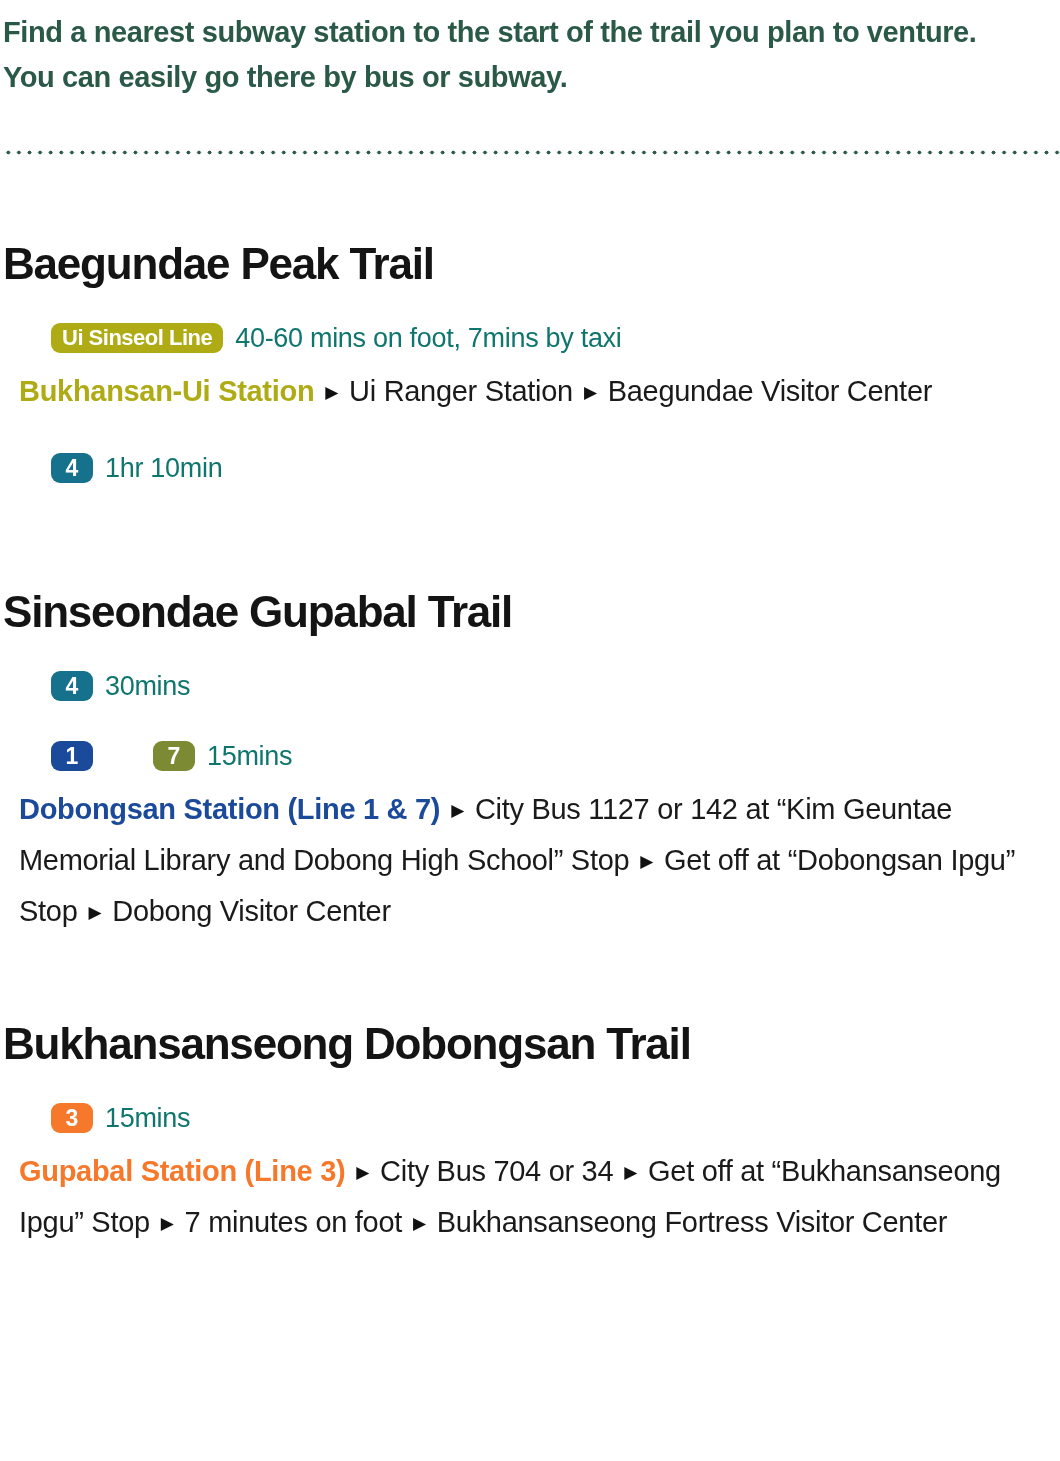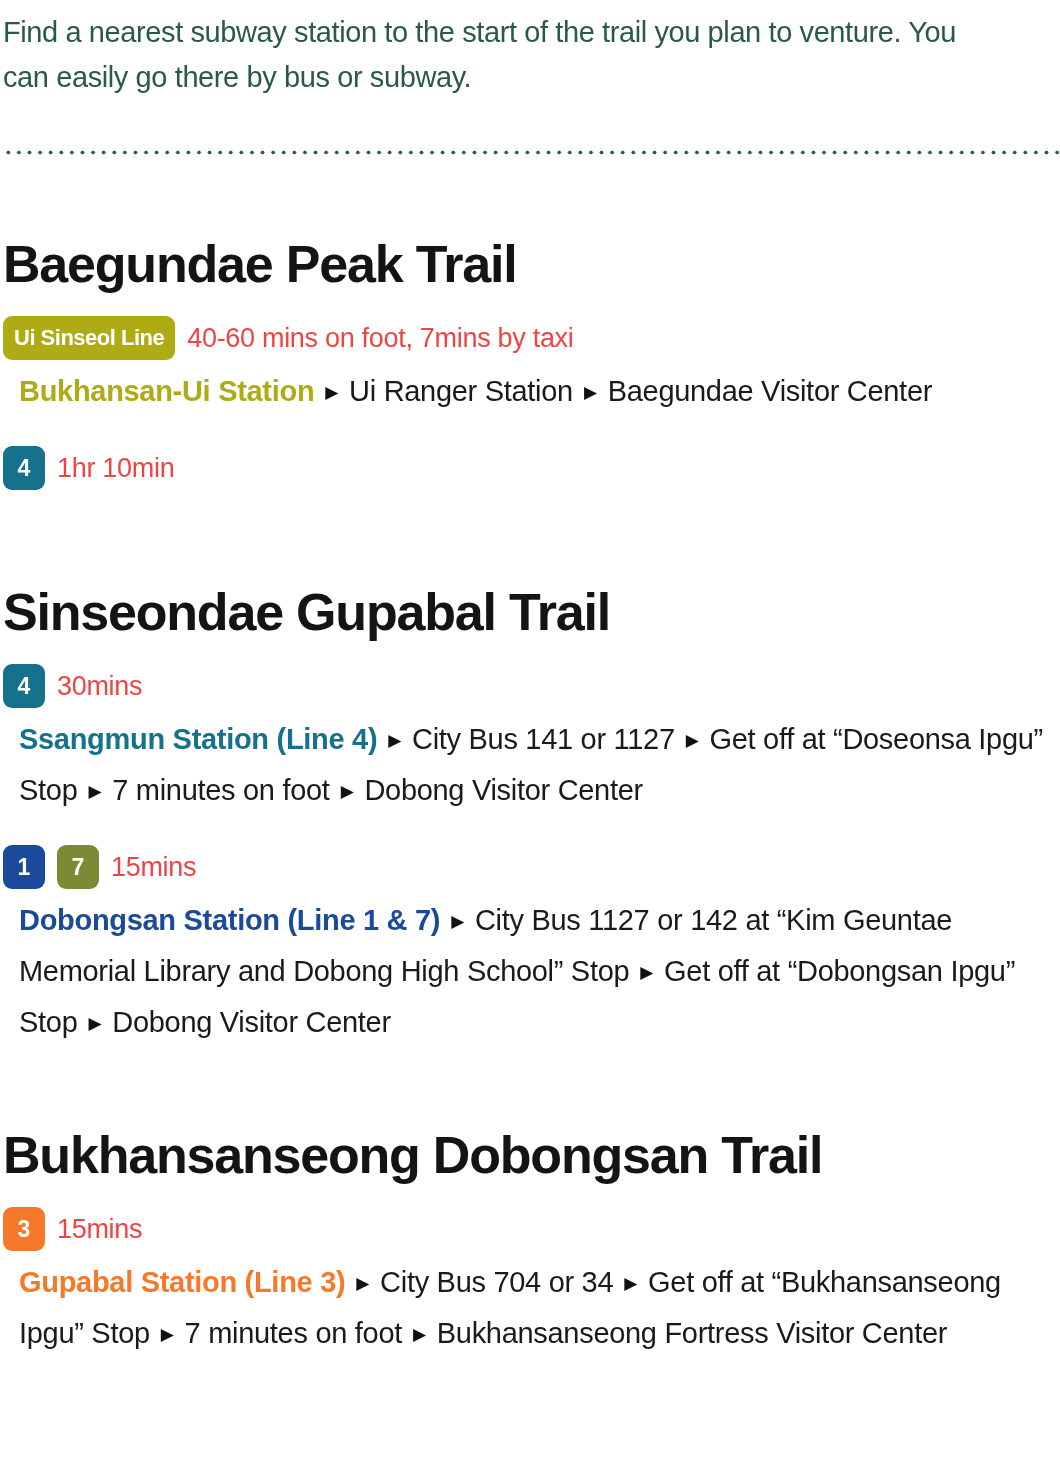--- a/index.html
+++ b/index.html
@@ -11,69 +11,70 @@
     box-sizing: border-box;
     background: #ffffff;
     color: #1a1a1a;
     font-family: "Liberation Sans", sans-serif;
   }
   .intro {
     margin: 0;
     max-width: 1005px;
     font-size: 29px;
     line-height: 45px;
-    font-weight: normal;
+    font-weight: bold;
     letter-spacing: -0.4px;
   }
   .divider {
     margin-top: 50px;
     height: 5px;
     background-image: radial-gradient(circle, #2b5948 1.8px, transparent 2.1px);
     background-size: 10.6px 5px;
     background-repeat: repeat-x;
   }
   .section-title {
     margin: 0;
-    font-size: 52px;
+    font-size: 44px;
     line-height: 50px;
     font-weight: bold;
     color: #141414;
     letter-spacing: -1.2px;
   }
   #sec1 { margin-top: 84px; }
   #sec2 { margin-top: 98px; }
   #sec3 { margin-top: 80px; }
   .row { margin-top: 28px; }
   .badge-row {
     display: flex;
     align-items: center;
     gap: 12px;
     height: 42px;
   }
   .badge {
     display: inline-flex;
     align-items: center;
     justify-content: center;
     min-width: 42px;
-    height: 44px;
+    height: 30px;
     border-radius: 9px;
     color: #ffffff;
     font-weight: bold;
     font-size: 23px;
     box-sizing: border-box;
+    margin-left: 48px;
   }
   .badge.wide {
     padding: 0 11px;
     font-size: 22px;
     letter-spacing: -0.5px;
   }
   .time {
     font-size: 27px;
     letter-spacing: -0.3px;
-    color: #ef4444;
+    color: #0f766e;
   }
   .route {
     margin: 9px 16px 0;
     max-width: 1057px;
     font-size: 29px;
     line-height: 47px;
     letter-spacing: -0.3px;
     color: #1a1a1a;
   }
   .station { font-weight: bold; }
@@ -112,21 +113,20 @@
 </section>
 
 <section id="sec2">
   <h2 class="section-title">Sinseondae Gupabal Trail</h2>
 
   <div class="row">
     <div class="badge-row">
       <span class="badge" style="background: rgb(21, 113, 140);">4</span>
       <span class="time">30mins</span>
     </div>
-    <p class="route"><span class="station" style="color: rgb(21, 113, 140);">Ssangmun Station (Line 4)</span><span><span class="arrow">▶</span><span>City Bus 141 or 1127</span><span class="arrow">▶</span><span>Get off at “Doseonsa Ipgu” Stop</span><span class="arrow">▶</span><span>7 minutes on foot</span><span class="arrow">▶</span><span>Dobong Visitor Center</span></span></p>
   </div>
 
   <div class="row">
     <div class="badge-row">
       <span class="badge" style="background: rgb(27, 74, 155);">1</span>
       <span class="badge" style="background: rgb(124, 138, 51);">7</span>
       <span class="time">15mins</span>
     </div>
     <p class="route"><span class="station" style="color: rgb(27, 74, 155); text-align: center;">Dobongsan Station (Line 1 &amp; 7)</span><span><span class="arrow">▶</span><span>City Bus 1127 or 142 at “Kim Geuntae Memorial Library and Dobong High School” Stop</span><span class="arrow">▶</span><span>Get off at “Dobongsan Ipgu” Stop</span><span class="arrow">▶</span><span>Dobong Visitor Center</span></span></p>
   </div>

